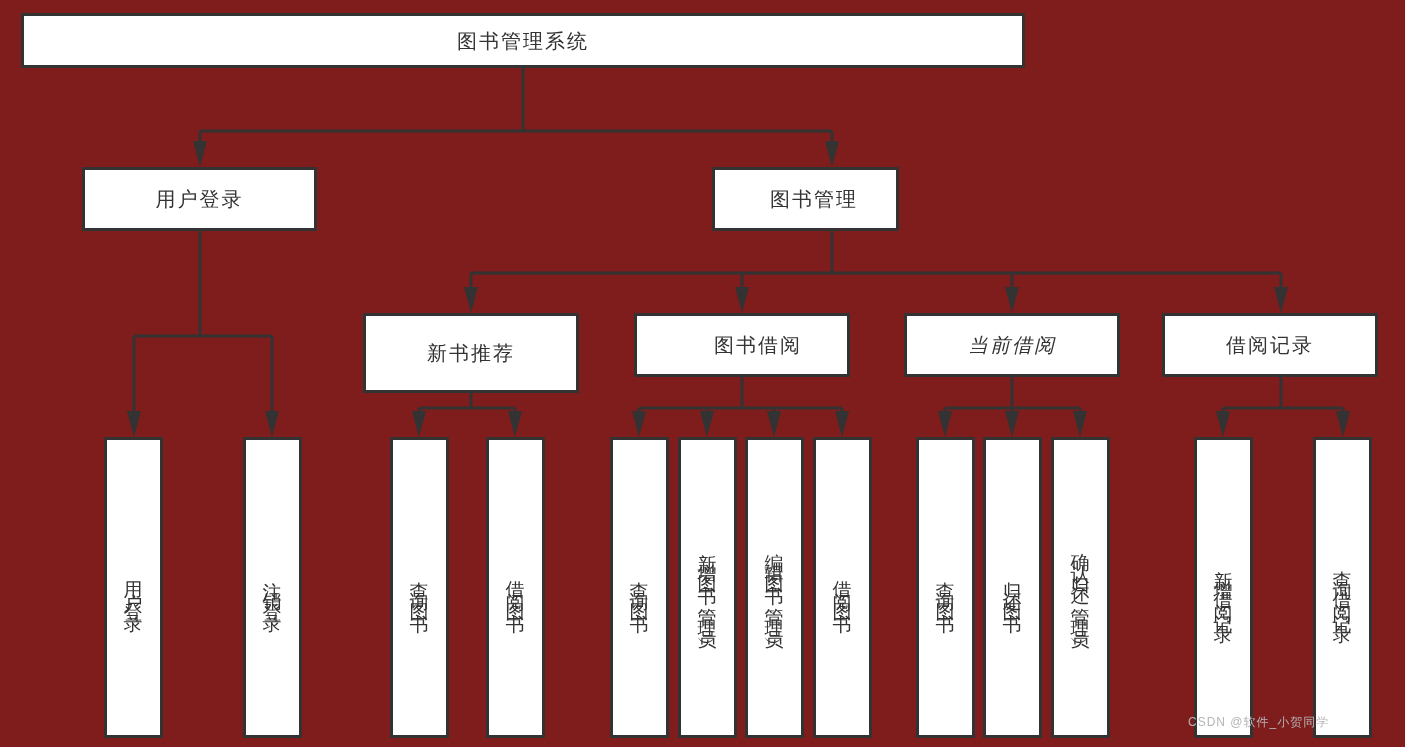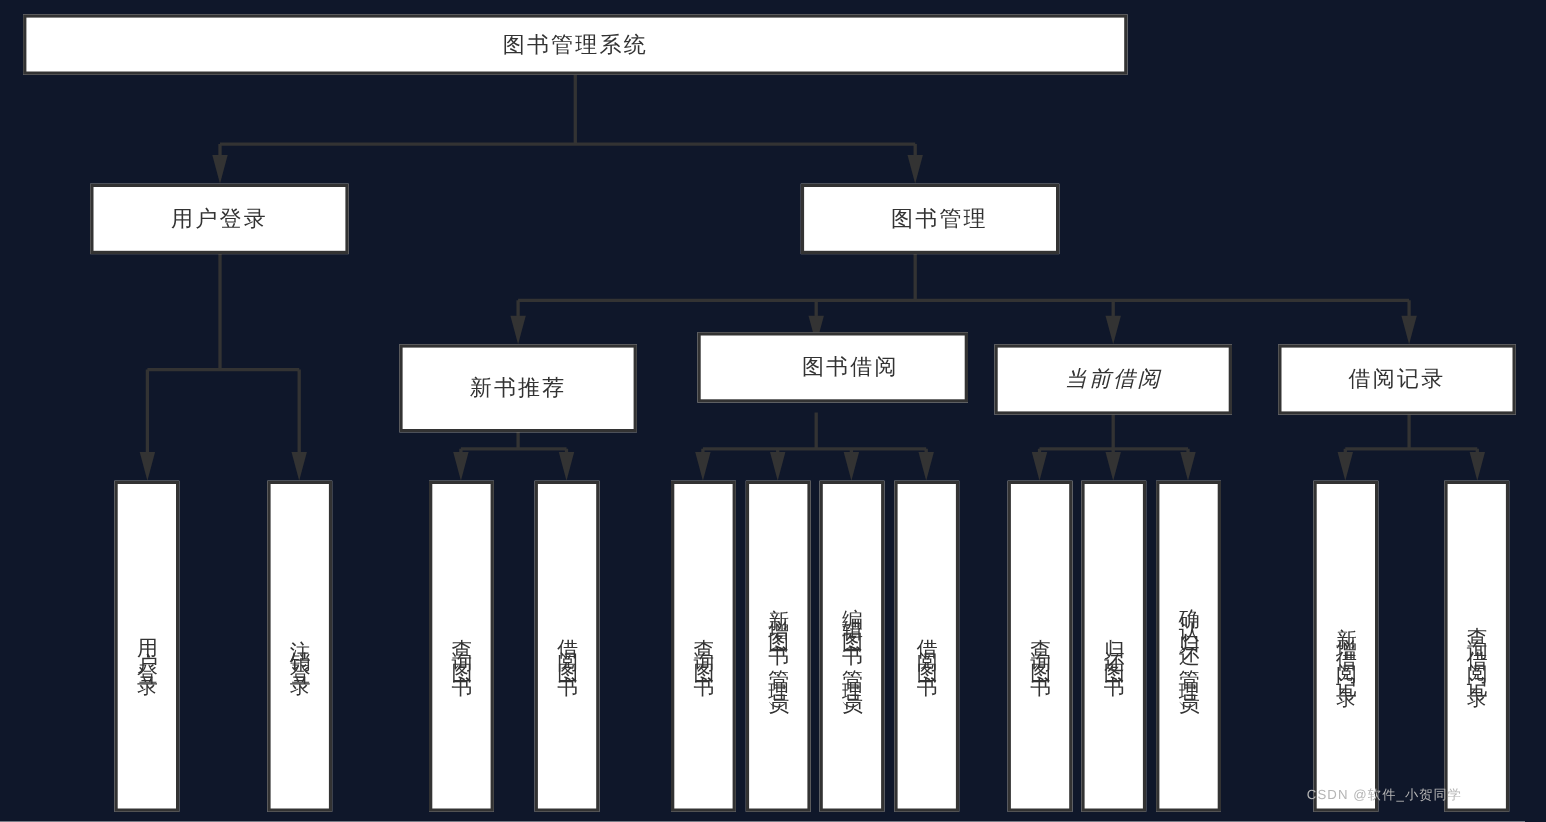--- a/index.html
+++ b/index.html
@@ -5,21 +5,21 @@
   * { margin: 0; padding: 0; box-sizing: border-box; }
   html, body { background: #ffffff; }
   body {
     width: 1405px; height: 747px;
     font-family: "Liberation Sans", sans-serif;
     color: #333333;
   }
   .canvas {
     position: relative;
     width: 1405px; height: 747px;
-    background: #0f172a;
+    background: #7f1d1d;
     overflow: hidden;
   }
   .connectors {
     position: absolute; left: 0; top: 0;
     width: 1405px; height: 747px;
     pointer-events: none;
   }
   .node {
     position: absolute;
     border: 3px solid #333333;
@@ -84,24 +84,24 @@
     <polygon points="1073,411 1087,411 1080,437" fill="#333333" stroke="none"></polygon>
 
     <path d="M1281 375 L1281 408 M1223 408 L1343 408 M1223 408 L1223 420 M1343 408 L1343 420"></path>
     <polygon points="1216,411 1230,411 1223,437" fill="#333333" stroke="none"></polygon>
     <polygon points="1336,411 1350,411 1343,437" fill="#333333" stroke="none"></polygon>
   </svg>
 
   <div class="node" style="left:21px; top:13px; width:1004px; height:55px;">图书管理系统</div>
 
   <div class="node" style="left:82px; top:167px; width:235px; height:64px;">用户登录</div>
-  <div class="node" style="left:728px; top:167px; width:235px; height:64px;padding-left:17px;">图书管理</div>
+  <div class="node" style="left:712px; top:167px; width:187px; height:64px;padding-left:17px;">图书管理</div>
 
   <div class="node" style="left:363px; top:313px; width:216px; height:80px;">新书推荐</div>
-  <div class="node" style="left:634px; top:302px; width:246px; height:64px;padding-left:32px;">图书借阅</div>
+  <div class="node" style="left:634px; top:313px; width:216px; height:64px;padding-left:32px;">图书借阅</div>
   <div class="node" style="left:904px; top:313px; width:216px; height:64px;font-style:italic;">当前借阅</div>
   <div class="node" style="left:1162px; top:313px; width:216px; height:64px;">借阅记录</div>
 
   <div class="node vnode" style="left:104px; top:437px; width:59px; height:301px;">用户登录</div>
   <div class="node vnode" style="left:243px; top:437px; width:59px; height:301px;">注销登录</div>
 
   <div class="node vnode" style="left:390px; top:437px; width:59px; height:301px;">查询图书</div>
   <div class="node vnode" style="left:486px; top:437px; width:59px; height:301px;">借阅图书</div>
 
   <div class="node vnode" style="left:610px; top:437px; width:59px; height:301px;">查询图书</div>

